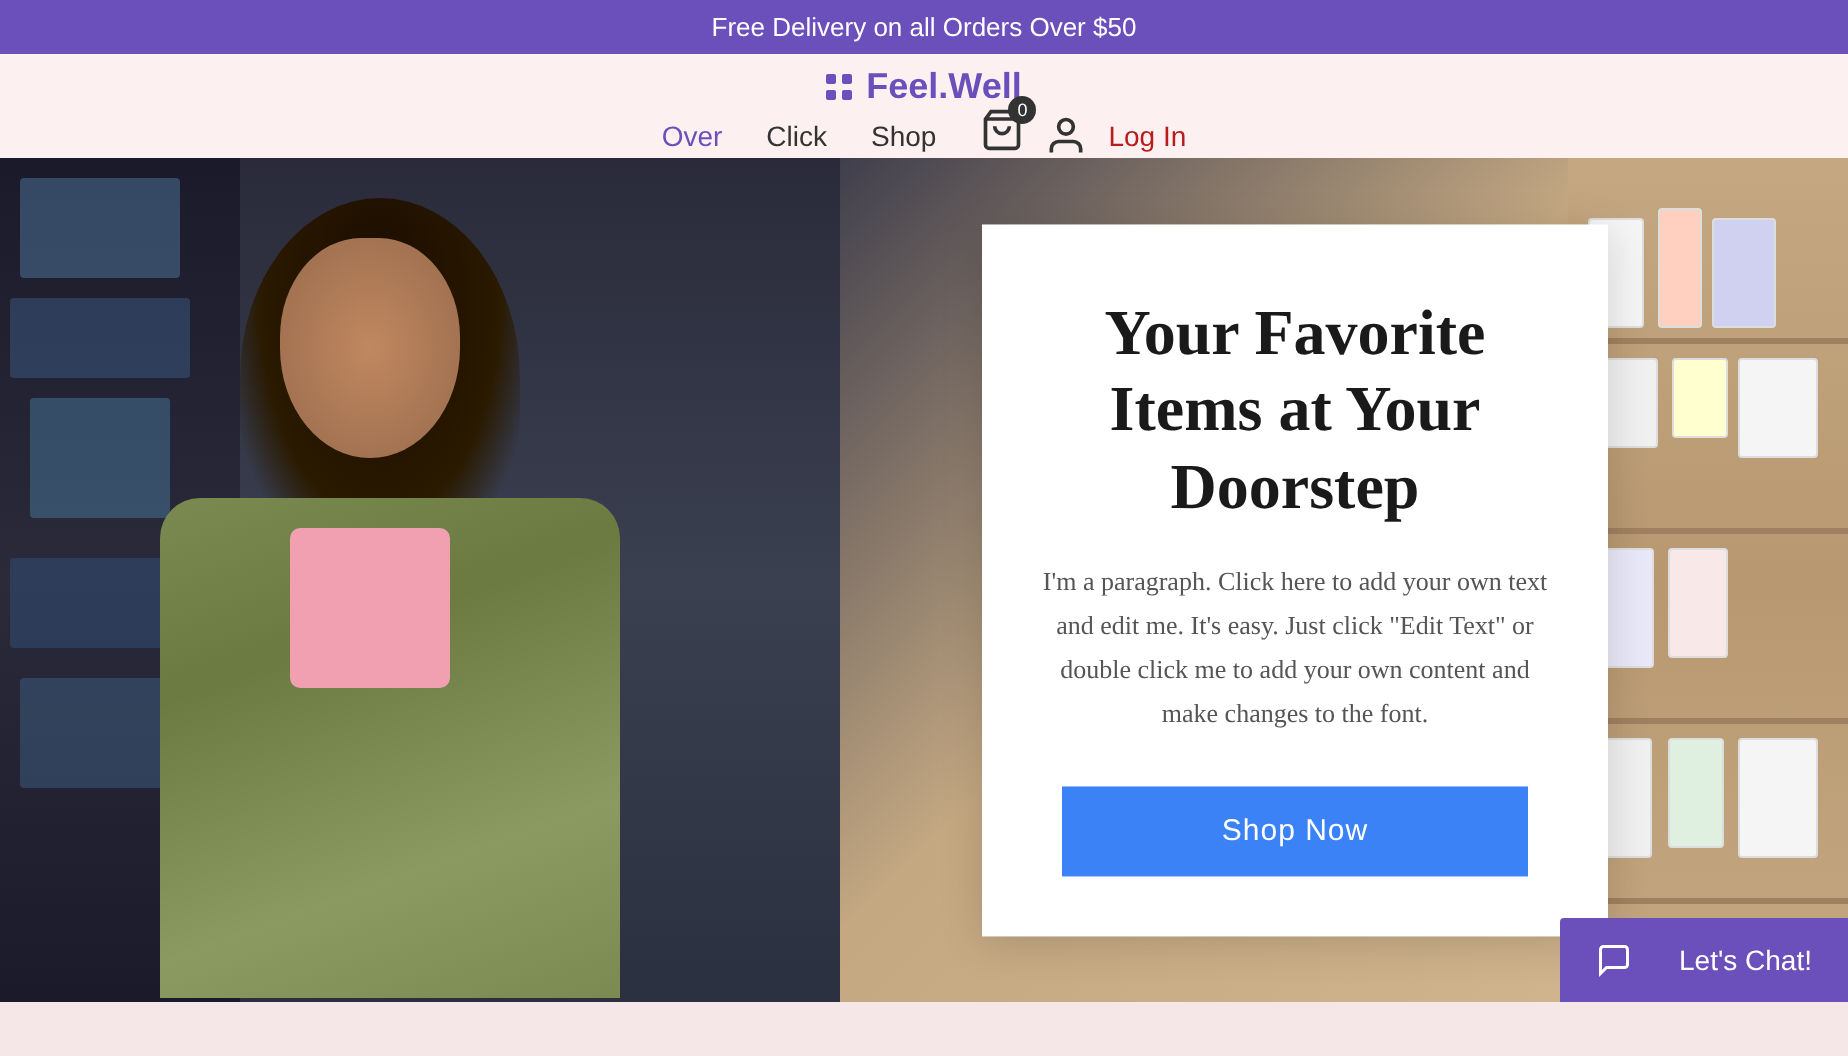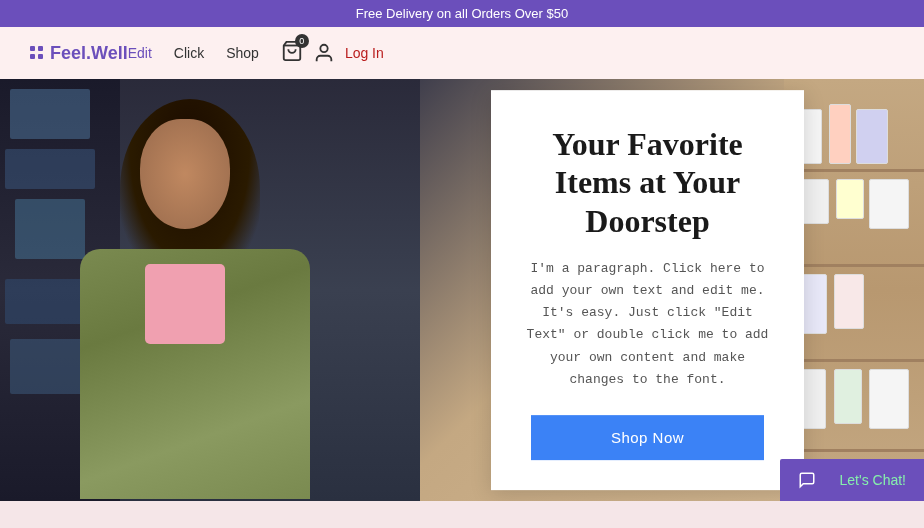--- a/index.html
+++ b/index.html
@@ -12,24 +12,25 @@
       text-align: center;
       padding: 6px 16px;
       font-size: 13px;
       font-family: Arial, sans-serif;
     }
 
     
     .header {
       display: flex;
       align-items: center;
-      justify-content: flex-start;
+      justify-content: space-between;
       padding: 6px 30px;
       background: #fdf0f0;
       height: 52px;
+      flex-direction: column;
     }
     .logo-area {
       display: flex;
       align-items: center;
       gap: 6px;
       color: #6b4fbb;
       font-size: 18px;
       font-weight: bold;
       font-family: Arial, sans-serif;
       cursor: pointer;
@@ -203,41 +204,41 @@
       color: #1a1a1a;
       line-height: 1.2;
       margin-bottom: 18px;
       font-family: Georgia, serif;
     }
     .card-description {
       font-size: 13px;
       color: #555;
       line-height: 1.7;
       margin-bottom: 24px;
-      font-family: Liberation Mono, monospace;
+      font-family: Liberation Serif, serif;
     }
     .shop-now-btn {
       display: inline-block;
       background: #3b82f6;
       color: white;
       padding: 14px 80px;
       font-size: 15px;
       font-family: Arial, sans-serif;
       cursor: pointer;
       border: none;
       letter-spacing: 0.5px;
     }
 
     
     .chat-btn {
       position: absolute;
       bottom: 0;
       right: 0;
       background: #6b4fbb;
-      color: #86efac;
+      color: #ffffff;
       display: flex;
       align-items: center;
       gap: 24px;
       padding: 12px 18px;
       font-family: Arial, sans-serif;
       font-size: 14px;
       cursor: pointer;
       border-radius: 2px 0 0 0;
     }
     .shelf-line { position: absolute; height: 3px; background: #a08060; }
@@ -254,21 +255,21 @@
     <div class="logo-dots">
       <div class="logo-dot"></div>
       <div class="logo-dot"></div>
       <div class="logo-dot"></div>
       <div class="logo-dot"></div>
     </div>
     <span>Feel.Well</span>
   </div>
 
   <nav class="nav-area">
-    <a class="nav-link active">Edit</a>
+    <a class="nav-link active">Over</a>
     <a class="nav-link">Click</a>
     <a class="nav-link">Shop</a>
 
     <div class="nav-icons">
       <div class="cart-icon-wrap">
         <svg width="22" height="22" viewBox="0 0 24 24" fill="none" stroke="#333" stroke-width="2">
           <path d="M6 2L3 6v14a2 2 0 002 2h14a2 2 0 002-2V6l-3-4z"></path>
           <line x1="3" y1="6" x2="21" y2="6"></line>
           <path d="M16 10a4 4 0 01-8 0"></path>
         </svg>

